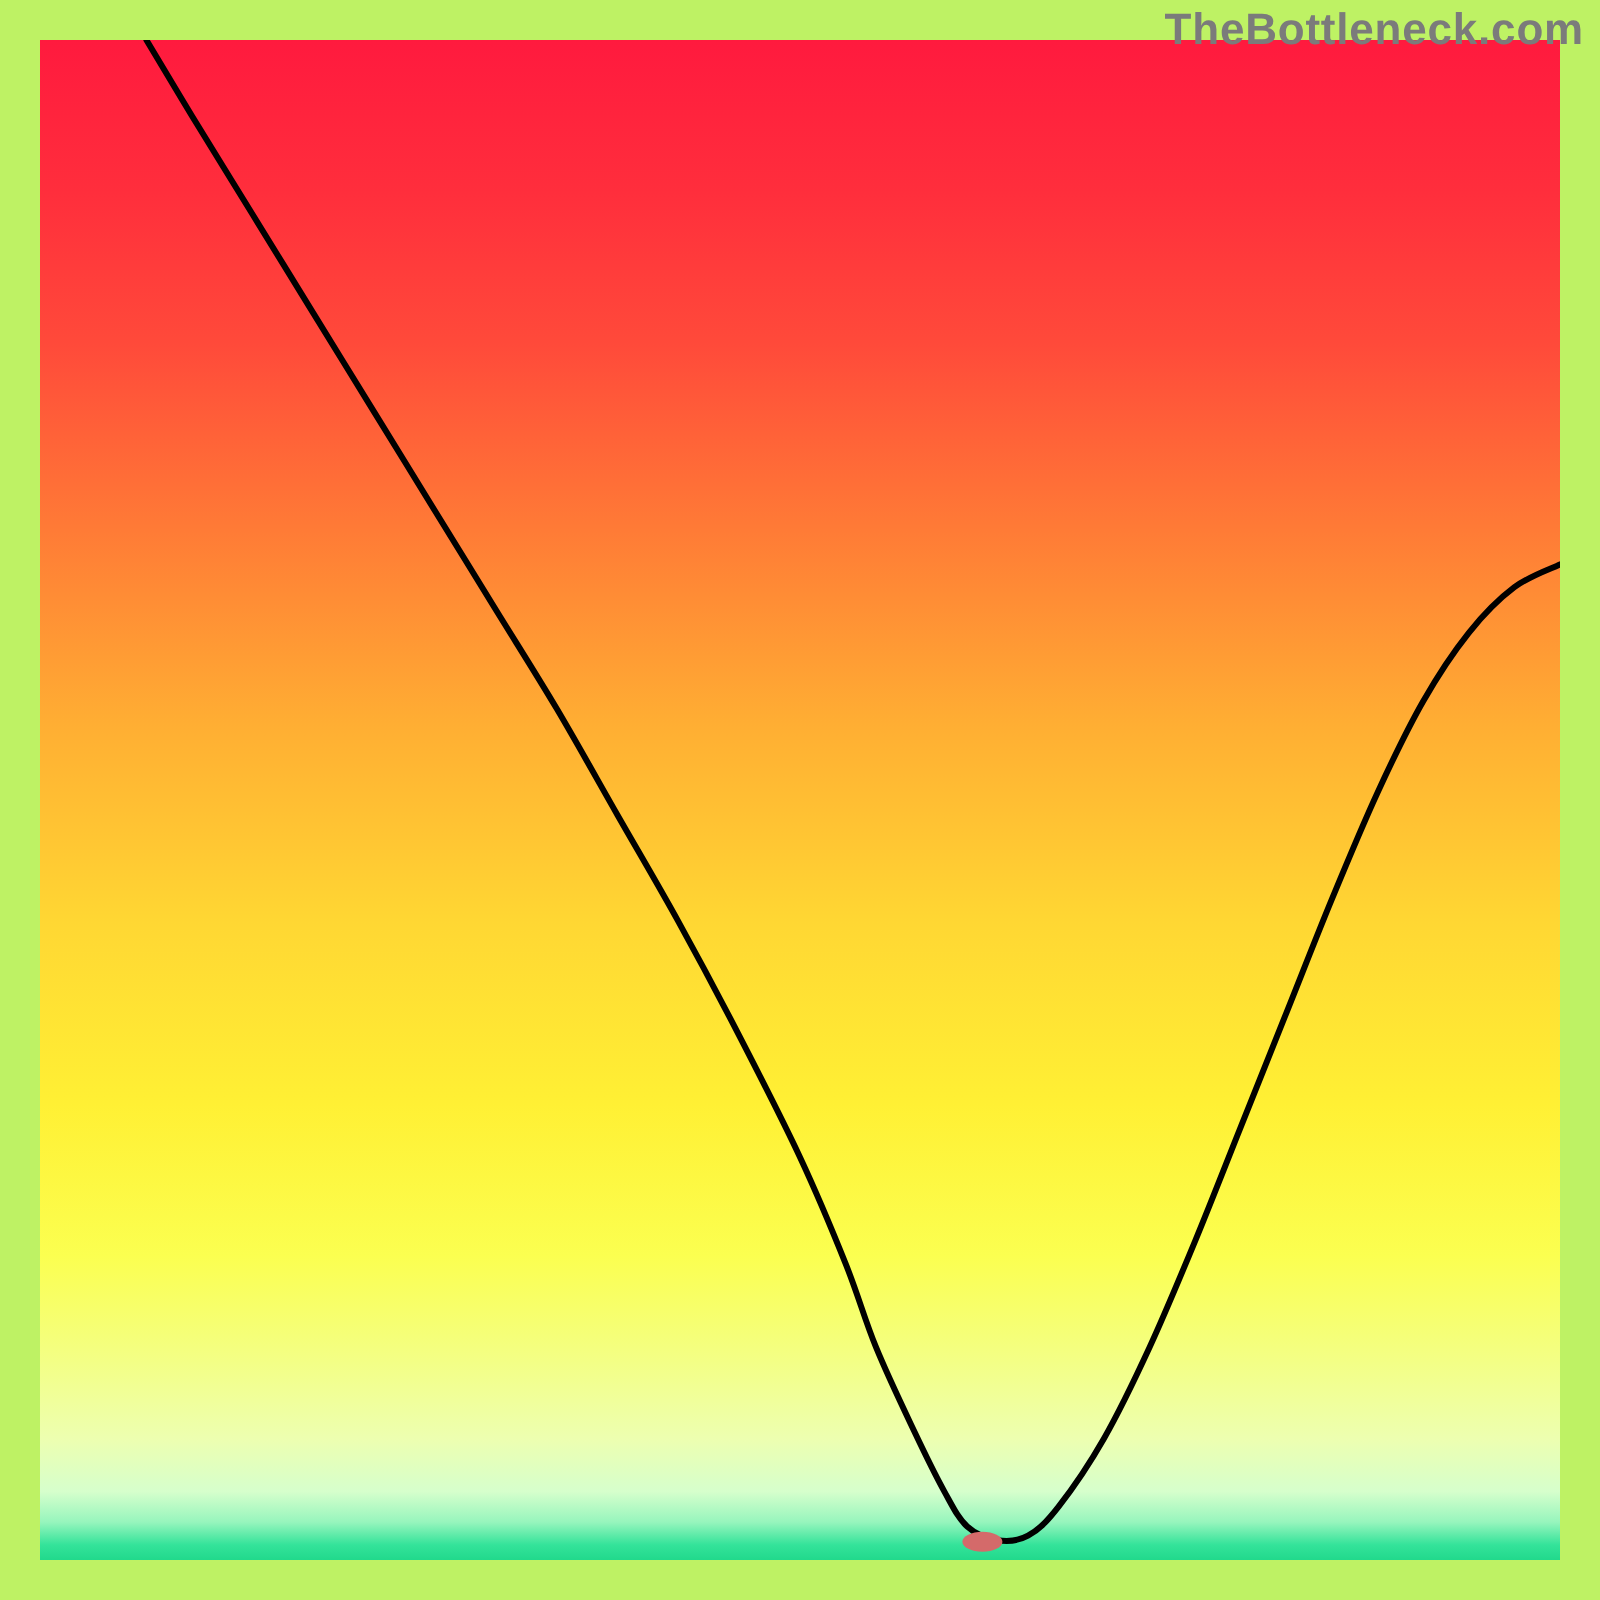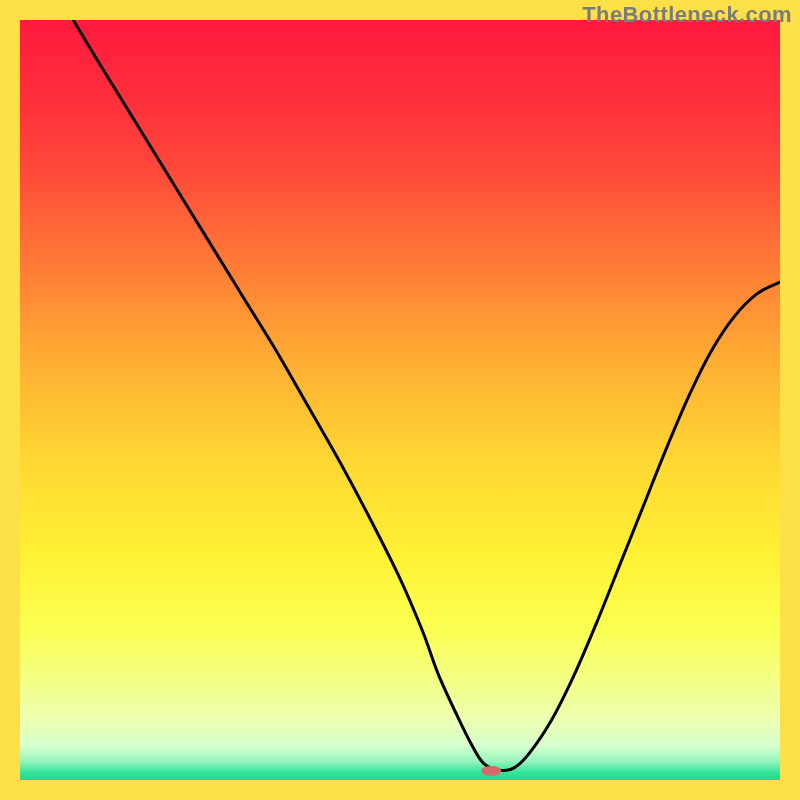--- a/index.html
+++ b/index.html
@@ -7,21 +7,21 @@
     padding: 0;
     width: 800px;
     height: 800px;
     overflow: hidden;
     background: #000;
   }
   .frame {
     position: relative;
     width: 800px;
     height: 800px;
-    background: #fde047;
+    background: #bef264;
   }
   .plot-area {
     position: absolute;
     left: 20px;
     top: 20px;
     width: 760px;
     height: 760px;
     overflow: hidden;
   }
   .watermark {

